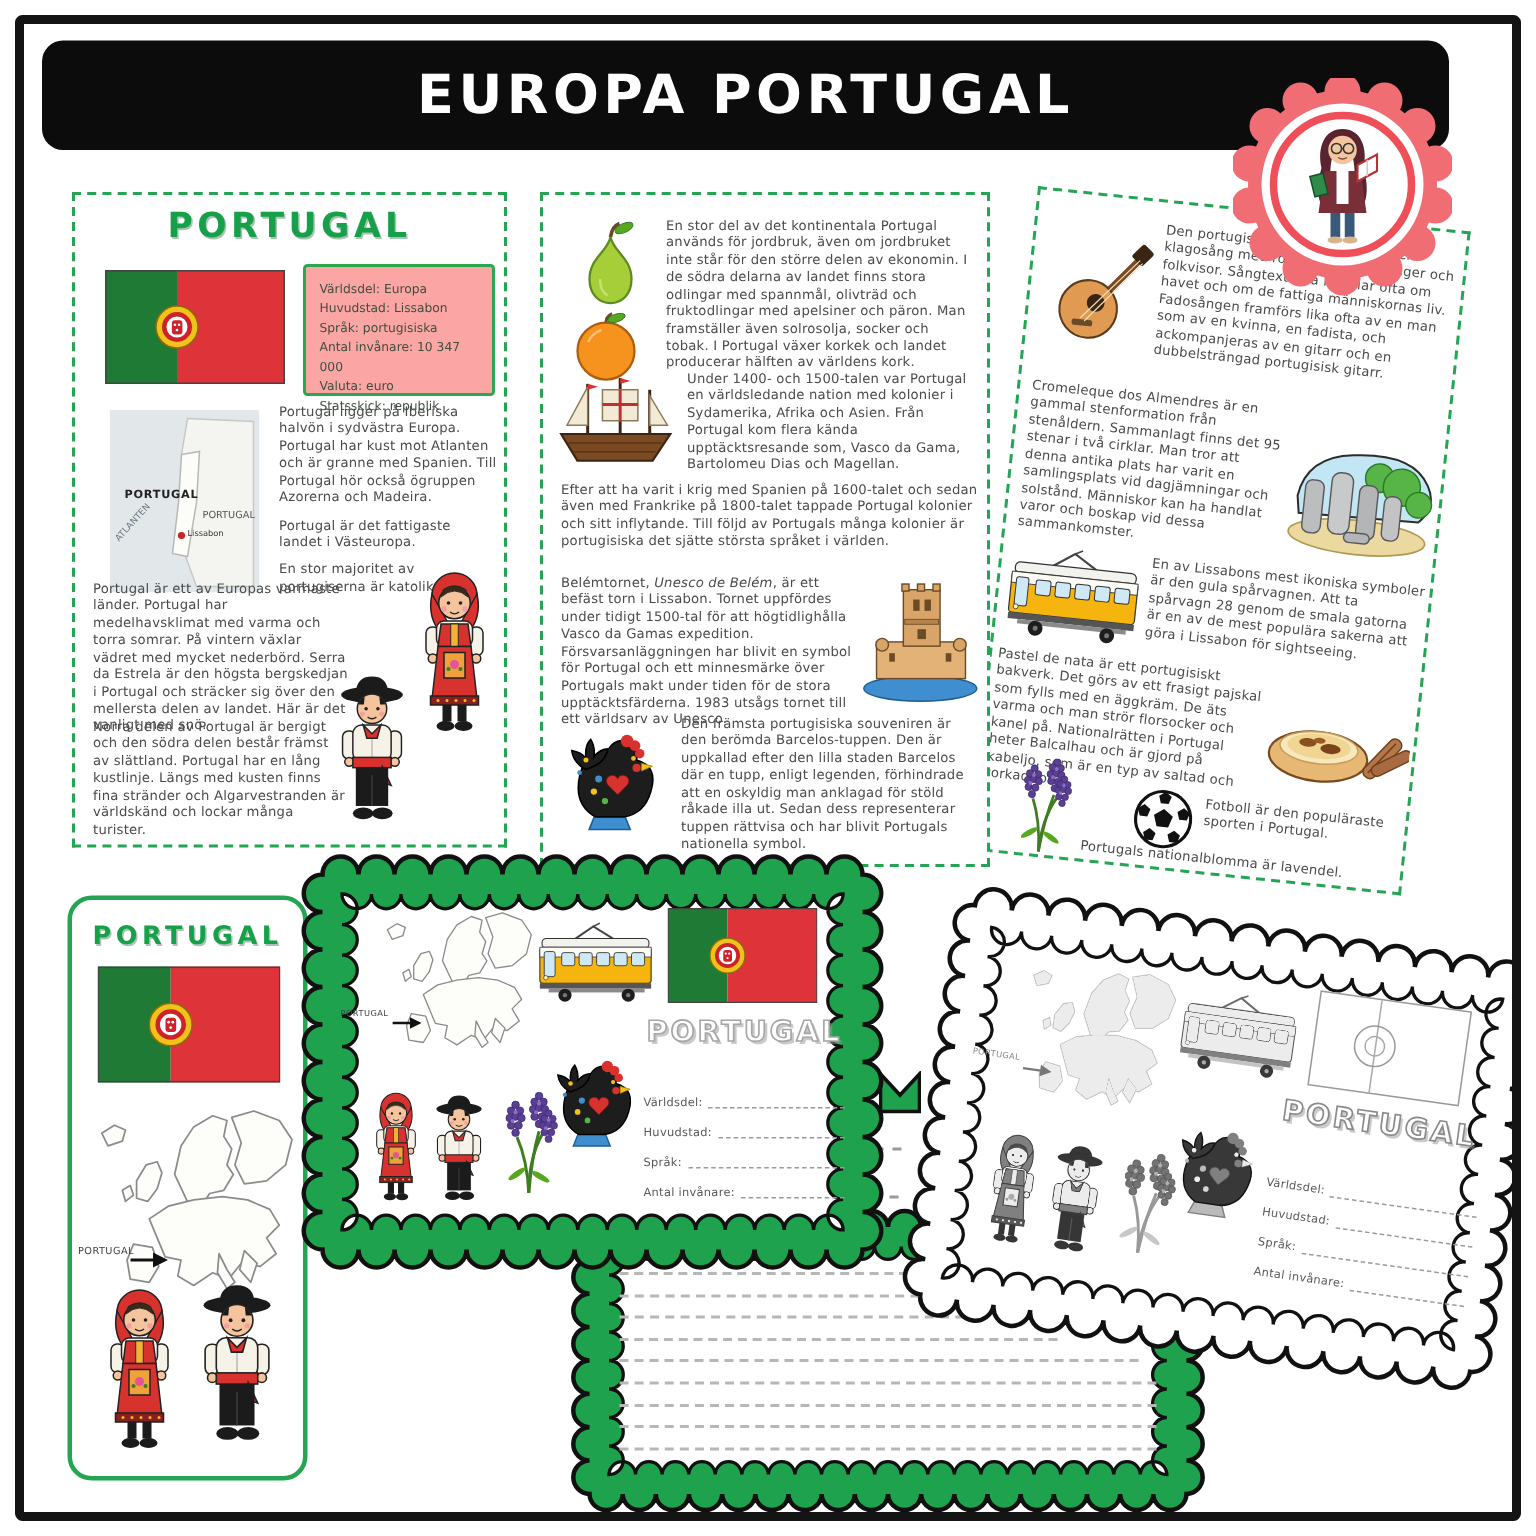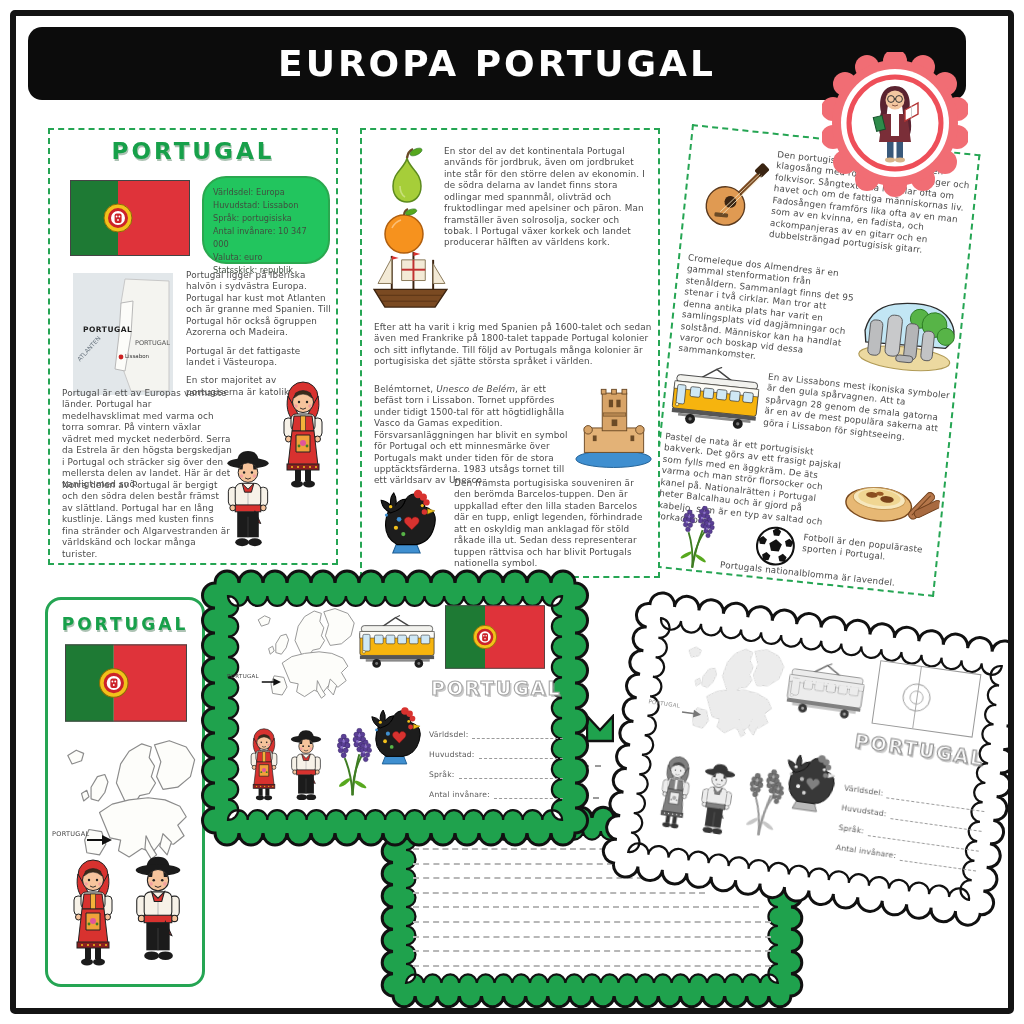--- a/index.html
+++ b/index.html
@@ -14,21 +14,21 @@
   
   .logo-wrap{position:absolute;left:806px;top:36px;width:146px;height:150px;z-index:40}
   .logo-banner{position:absolute;left:784px;top:133px;width:168px;height:26px;background:#35c8d8;z-index:41;display:flex;align-items:center;justify-content:center;box-shadow:1px 2px 2px rgba(0,0,0,.25)}
   .logo-banner span{font-family:"DejaVu Serif",serif;font-style:italic;font-weight:bold;font-size:17px;color:#12222e;white-space:nowrap}
   
   .page{position:absolute;background:#fff;border:2px dashed #25a553}
   .hand{color:#4b4b4b;font-size:8.8px;line-height:1.3;letter-spacing:.15px}
   .hand p{margin-bottom:7px}
   .gtitle{color:#17a04a;font-weight:bold;letter-spacing:3px;text-align:center;text-shadow:1px 1.5px 0 rgba(16,80,38,.35)}
   
-  .factbox{position:absolute;background:#22c55e;border:2px solid #2aa84f;border-radius:24px;padding:8px 9px;font-size:8.2px;line-height:13px;color:#3f4f3f}
+  .factbox{position:absolute;background:#fca5a5;border:2px solid #2aa84f;border-radius:3px;padding:8px 9px;font-size:8.2px;line-height:13px;color:#3f4f3f}
   
   .pmap{position:absolute;overflow:hidden}
   .pmap .lbl{position:absolute;color:#222;font-weight:bold;font-size:7.5px;letter-spacing:.5px}
   .pmap .sea{position:absolute;color:#6b7680;font-size:6px;transform:rotate(-48deg)}
   .pmap .nbr{position:absolute;color:#555;font-size:6.5px}
   .pmap .cap{position:absolute;color:#333;font-size:5.5px}
   
   .card{position:absolute}
   .card-inner{position:absolute;z-index:2}
   svg.scalloped{position:absolute;z-index:1;overflow:visible}
@@ -380,20 +380,21 @@
     <svg class="abs" style="left:22px;top:16px" width="46" height="58">
         <use href="#s-pear"></use>
       </svg>
     <svg class="abs" style="left:20px;top:78px" width="44" height="46">
         <use href="#s-orange"></use>
       </svg>
     <div class="hand abs" style="left:82px;top:16px;width:206px">En stor del av det kontinentala Portugal används för jordbruk, även om jordbruket inte står för den större delen av ekonomin. I de södra delarna av landet finns stora odlingar med spannmål, olivträd och fruktodlingar med apelsiner och päron. Man framställer även solrosolja, socker och tobak. I Portugal växer korkek och landet producerar hälften av världens kork.</div>
     <svg class="abs" style="left:6px;top:120px" width="84" height="64">
         <use href="#s-ship"></use>
       </svg>
+    <div class="hand abs" style="left:96px;top:118px;width:194px">Under 1400- och 1500-talen var Portugal en världsledande nation med kolonier i Sydamerika, Afrika och Asien. Från Portugal kom flera kända upptäcktsresande som, Vasco da Gama, Bartolomeu Dias och Magellan.</div>
     <div class="hand abs" style="left:12px;top:192px;width:280px">Efter att ha varit i krig med Spanien på 1600-talet och sedan även med Frankrike på 1800-talet tappade Portugal kolonier och sitt inflytande. Till följd av Portugals många kolonier är portugisiska det sjätte största språket i världen.</div>
     <div class="hand abs" style="left:12px;top:254px;width:196px">
       <span>Belémtornet, </span><span class="italic">Unesco de Belém</span><span>, är ett befäst torn i Lissabon. Tornet uppfördes under tidigt 1500-tal för att högtidlighålla Vasco da Gamas expedition. Försvarsanläggningen har blivit en symbol för Portugal och ett minnesmärke över Portugals makt under tiden för de stora upptäcktsfärderna. 1983 utsågs tornet till ett världsarv av Unesco.</span>
     </div>
     <svg class="abs" style="left:212px;top:254px" width="80" height="86">
         <use href="#s-tower"></use>
       </svg>
     <svg class="abs" style="left:16px;top:352px" width="58" height="82">
         <use href="#s-rooster"></use>
       </svg>

